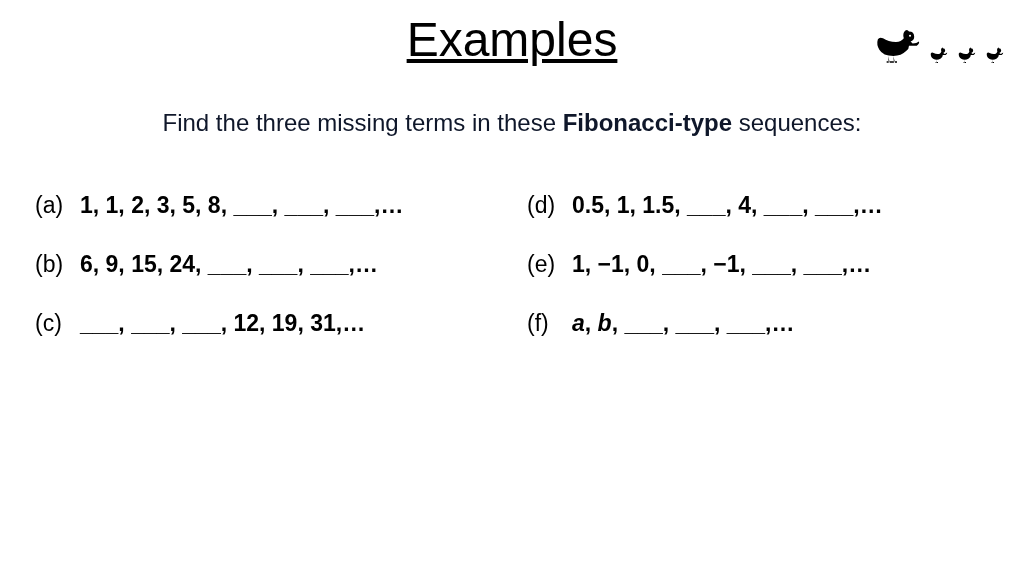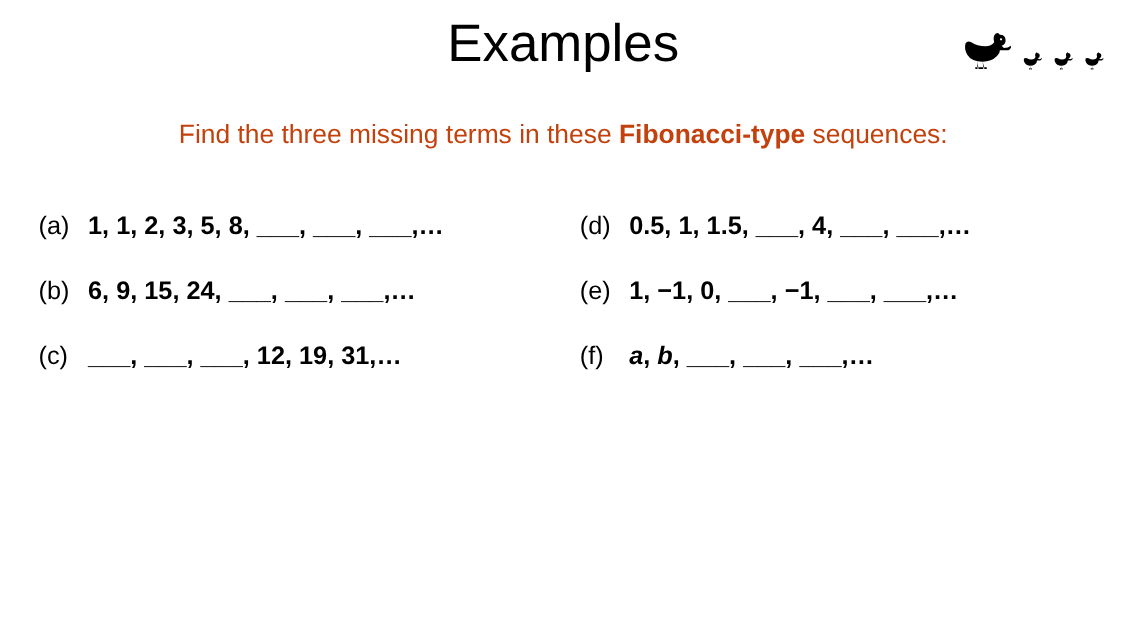--- a/index.html
+++ b/index.html
@@ -14,40 +14,41 @@
       font-family: "Helvetica Neue", Helvetica, Arial, sans-serif;
       position: relative;
       overflow: hidden;
     }
     .title {
       text-align: center;
       font-size: 48px;
       font-weight: 400;
       margin-top: 12px;
       color: #000;
+      text-decoration: underline;
     }
     .ducks {
       position: absolute;
       top: 18px;
       right: 18px;
       display: flex;
       align-items: flex-end;
       gap: 4px;
     }
     .duck-large {
       transform: scaleX(-1);
     }
     .duck-small {
       transform: scaleX(-1);
     }
     .instruction {
       text-align: center;
       font-size: 24px;
       margin-top: 42px;
-      color: #c2410c;
+      color: #0f172a;
     }
     .instruction .bold {
       font-weight: 700;
     }
     .problems {
       display: flex;
       margin-top: 55px;
       padding: 0 35px;
       gap: 30px;
     }

